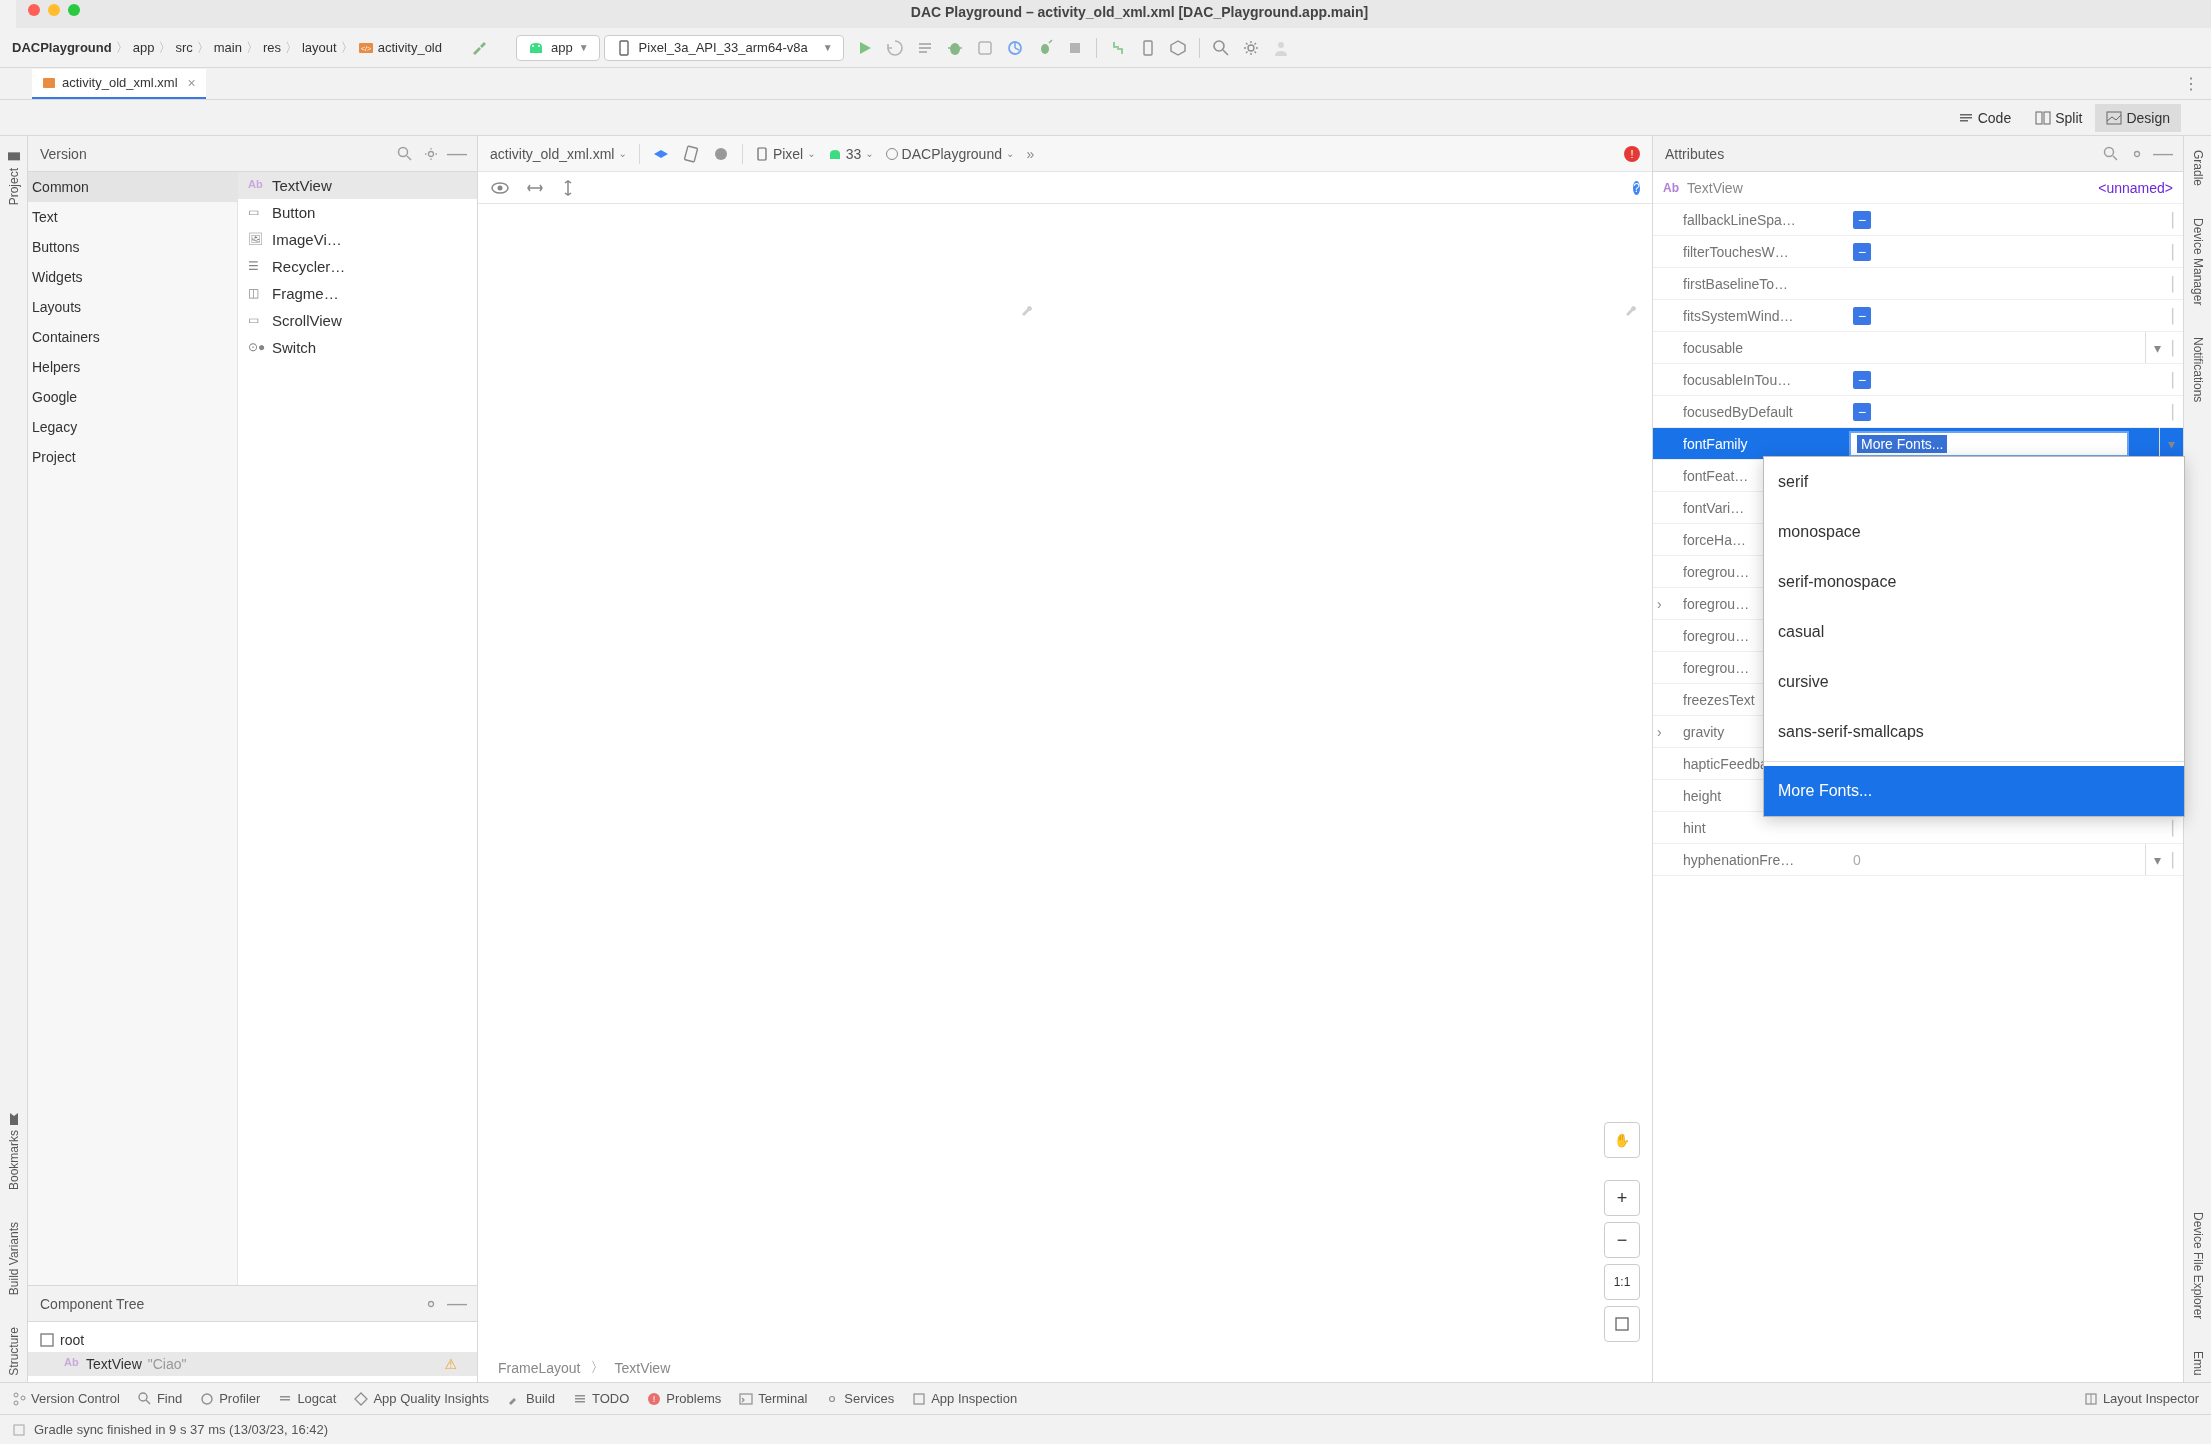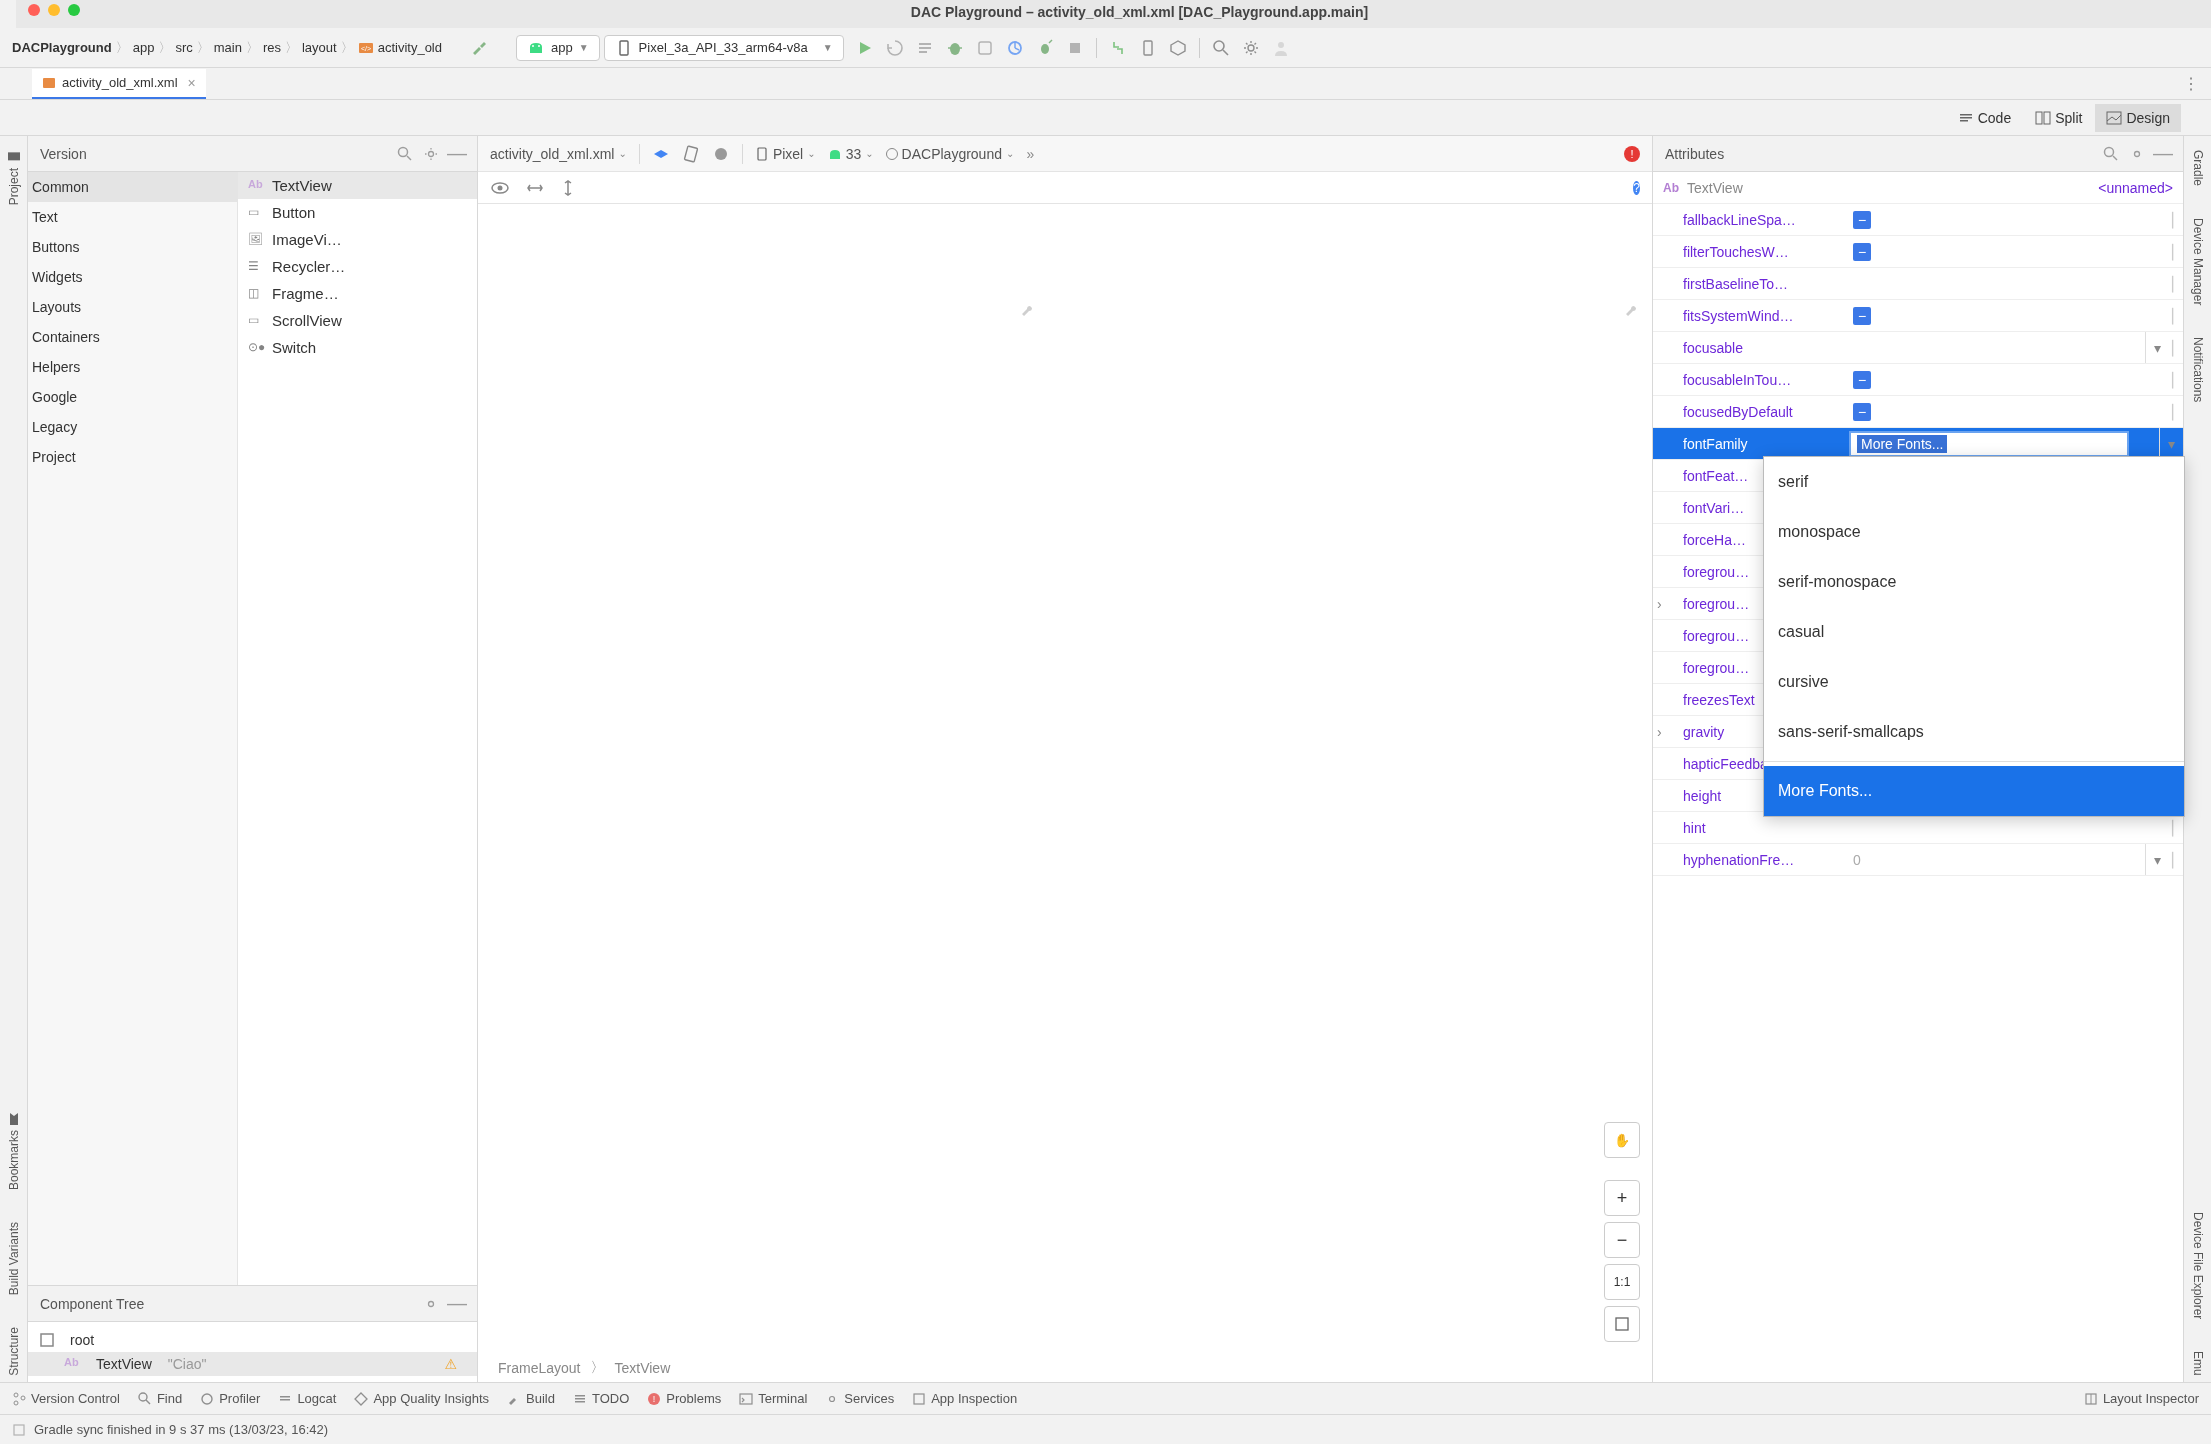--- a/index.html
+++ b/index.html
@@ -58,21 +58,21 @@
 .cat-item { padding: 7px 4px; font-size: 14px; cursor: pointer; }
 .cat-item.selected { background: #e4e4e4; font-weight: 500; }
 .palette-items { flex: 1; background: #fff; }
 .p-item { padding: 5px 10px; font-size: 15px; cursor: pointer; display: flex; align-items: center; gap: 8px; }
 .p-item.selected { background: #e8e8e8; }
 .p-icn { width: 16px; height: 16px; opacity: 0.6; font-size: 12px; }
 .p-icn.ab { color: #b37fd3; font-weight: 600; font-size: 11px; }
 
 .tree-panel { border-top: 1px solid #d8d8d8; }
 .tree-body { padding: 6px 0; }
-.tree-item { padding: 4px 12px; font-size: 14px; display: flex; align-items: center; gap: 16px; }
+.tree-item { padding: 4px 12px; font-size: 14px; display: flex; align-items: center; gap: 6px; }
 .tree-item.indent { padding-left: 36px; }
 .tree-item.sel { background: #e8e8e8; }
 .tree-val { color: #999; }
 .warn-tri { color: #f0a020; margin-left: auto; margin-right: 8px; }
 
 .design-canvas { flex: 1; background: #fff; border-right: 1px solid #d8d8d8; position: relative; display: flex; flex-direction: column; }
 .canvas-toolbar { height: 36px; display: flex; align-items: center; padding: 0 12px; gap: 12px; border-bottom: 1px solid #e4e4e4; background: #f7f7f7; font-size: 14px; }
 .ct-item { display: flex; align-items: center; gap: 4px; cursor: pointer; color: #555; }
 .ct-sep { width: 1px; height: 20px; background: #d8d8d8; }
 .ct-drop { font-size: 10px; color: #888; }
@@ -86,21 +86,21 @@
 .zoom-btn { width: 36px; height: 36px; border: 1px solid #ccc; background: #fff; border-radius: 4px; display: flex; align-items: center; justify-content: center; font-size: 18px; cursor: pointer; }
 .pan-btn { width: 36px; height: 36px; border: 1px solid #ccc; background: #fff; border-radius: 4px; display: flex; align-items: center; justify-content: center; margin-bottom: 16px; }
 .design-breadcrumb { height: 28px; padding: 0 20px; display: flex; align-items: center; gap: 10px; font-size: 14px; color: #888; }
 
 .attributes-panel { width: 530px; background: #fff; display: flex; flex-direction: column; position: relative; }
 .attr-row { display: flex; align-items: center; height: 32px; border-bottom: 1px solid #eee; font-size: 14px; }
 .attr-row.head { background: #fff; padding: 0 10px; gap: 8px; }
 .attr-row.head .ab { color: #b37fd3; font-size: 12px; font-weight: 600; }
 .attr-row.head .type { color: #888; }
 .attr-row.head .name { margin-left: auto; color: #6d28d9; }
-.attr-name { width: 180px; padding-left: 16px; color: #6d28d9; overflow: hidden; text-overflow: ellipsis; white-space: nowrap; }
+.attr-name { width: 180px; padding-left: 16px; color: #737373; overflow: hidden; text-overflow: ellipsis; white-space: nowrap; }
 .attr-val { flex: 1; display: flex; align-items: center; padding: 0 6px; gap: 8px; height: 100%; }
 .attr-flag { width: 18px; height: 18px; background: #3b78e7; border-radius: 2px; display: flex; align-items: center; justify-content: center; color: #fff; font-size: 14px; line-height: 1; }
 .attr-pin { width: 14px; color: #ccc; }
 .attr-row.selected { background: #1a72e8; color: #fff; }
 .attr-row.selected .attr-name { color: #fff; }
 .attr-row.selected .attr-val { background: #fff; color: #000; border: 2px solid #6aa3f0; margin: 2px 30px 2px 2px; height: 26px; }
 .attr-row.selected .attr-val .seltext { background: #3871d6; color: #fff; padding: 1px 4px; }
 .attr-drop-chevron { width: 24px; text-align: center; color: #888; border-left: 1px solid #ddd; height: 100%; display: flex; align-items: center; justify-content: center; }
 .attr-expand { width: 14px; color: #888; padding-left: 4px; }
 .attr-zero { color: #aaa; }

